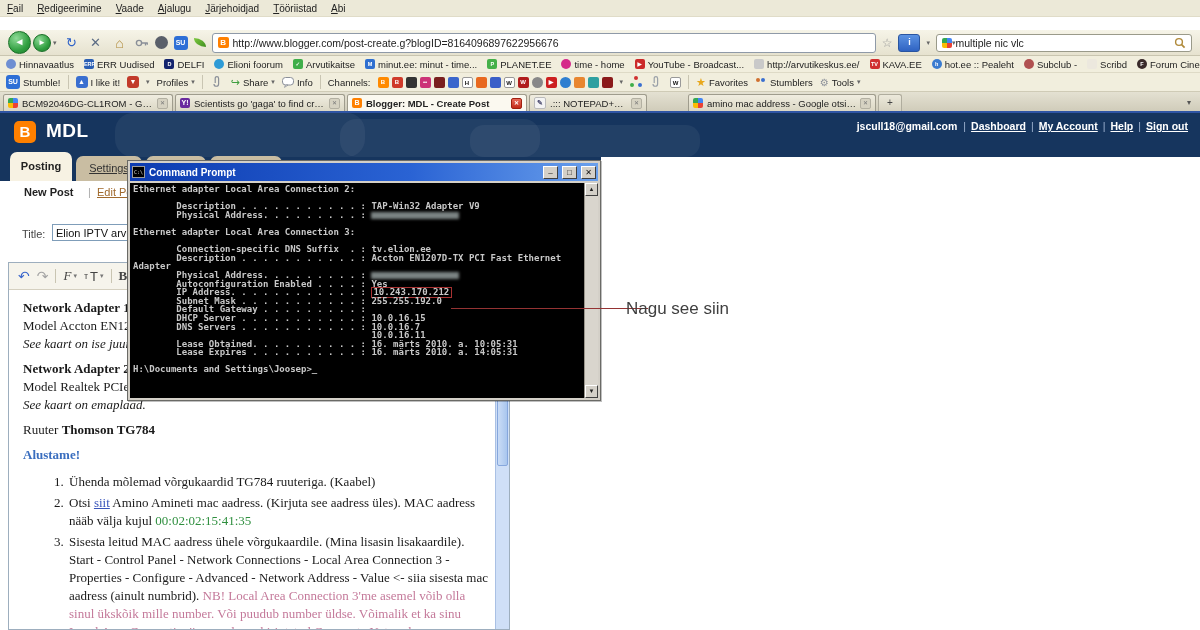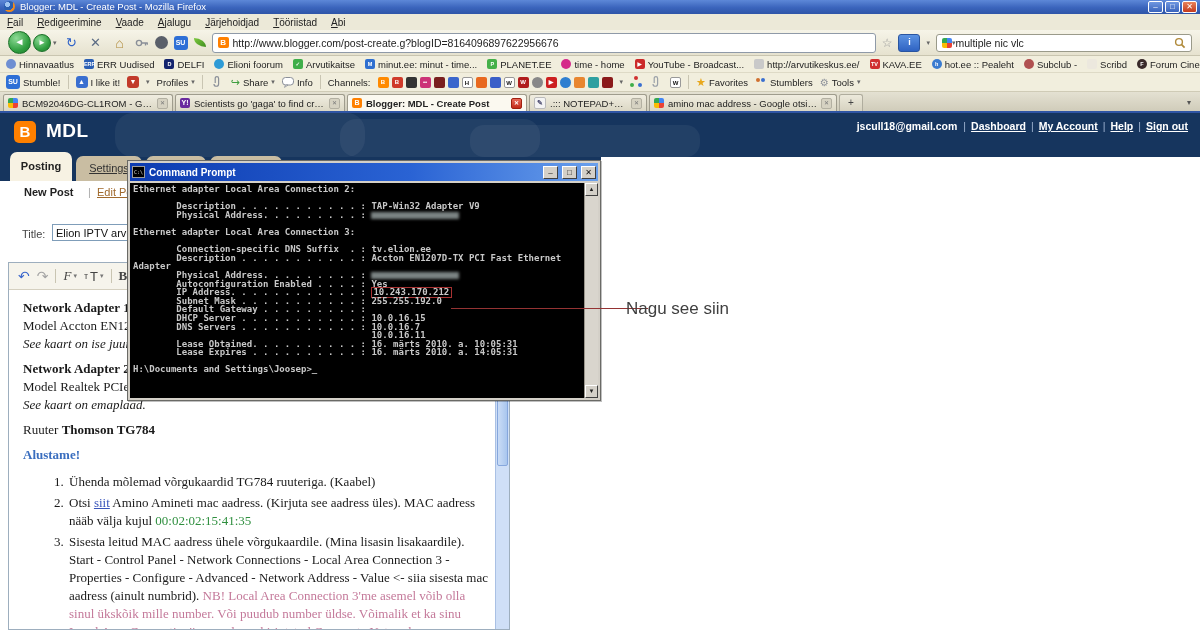--- a/index.html
+++ b/index.html
@@ -12,21 +12,21 @@
   #titlebar{left:0;top:0;width:1200px;height:14px;background:linear-gradient(180deg,#5d88d8 0%,#3a64bc 55%,#2e55a8 100%);
             color:#fff;font-size:9.5px;font-weight:normal;line-height:14px;padding-left:20px;box-sizing:border-box}
   .ff-ico{position:absolute;left:4px;top:1px;width:11px;height:11px;border-radius:50%;
           background:radial-gradient(circle at 32% 32%,#9ec4f2 0 22%,#2a5fb0 23% 55%,#f08a1d 56% 100%)}
   .winbtns{position:absolute;right:3px;top:1px;display:flex;gap:2px}
   .winbtn{width:15px;height:12px;border-radius:2px;border:1px solid #fff;box-sizing:border-box;
           color:#fff;font-size:8px;line-height:10px;text-align:center;background:linear-gradient(#6f97e0,#3a64bc)}
   .winbtn.close{background:linear-gradient(#e8825a,#c43a1e)}
 
   
-  #menubar{left:0;top:14px;width:1200px;height:16px;background:#ece9d8;border-bottom:1px solid #e0dcc8;
+  #menubar{left:0;top:0;width:1200px;height:16px;background:#ece9d8;border-bottom:1px solid #e0dcc8;
            display:flex;align-items:center;font-size:10px;color:#222}
   .menu-item{padding:1px 7px;cursor:default}
 
   
   #navbar{left:0;top:30px;width:1200px;height:26px;background:linear-gradient(#f6f4e8,#e6e2cf);
           border-bottom:1px solid #c9c5b0;display:flex;align-items:center;padding:0 8px;box-sizing:border-box;gap:6px}
   .navgrp{display:flex;align-items:center;gap:2px}
   .btn-back{width:21px;height:21px;border-radius:50%;background:radial-gradient(circle at 35% 30%,#8fdb97,#2f9e3f 62%,#1d7a2c);
             border:1px solid #1a6f28;color:#fff;font-size:10px;line-height:20px;text-align:center}
   .btn-fwd{width:16px;height:16px;border-radius:50%;background:radial-gradient(circle at 35% 30%,#8fdb97,#2f9e3f 62%,#1d7a2c);
@@ -386,21 +386,21 @@
       <div class="btab active" style="width: 180px;">
         <span class="tfav" style="background: rgb(255, 128, 0);">B</span>
         <span class="lbl">Blogger: MDL - Create Post</span>
         <span class="tab-close red">✕</span>
       </div>
       <div class="btab" style="width: 118px;">
         <span class="tfav" style="background: rgb(244, 244, 244); color: rgb(85, 85, 119); border: 1px solid rgb(187, 187, 187);">✎</span>
         <span class="lbl">.::: NOTEPAD++ ::.</span>
         <span class="tab-close">✕</span>
       </div>
-      <div class="btab" style="width: 188px;">
+      <div class="btab" style="width: 188px; margin-left: 39px;">
         <span class="quad"></span>
         <span class="lbl">amino mac address - Google otsing</span>
         <span class="tab-close">✕</span>
       </div>
     </span>
   <span class="newtab">+</span>
   <span class="alltabs">▾</span>
 </div>
 
 <div id="pageborder" class="abs"></div>

